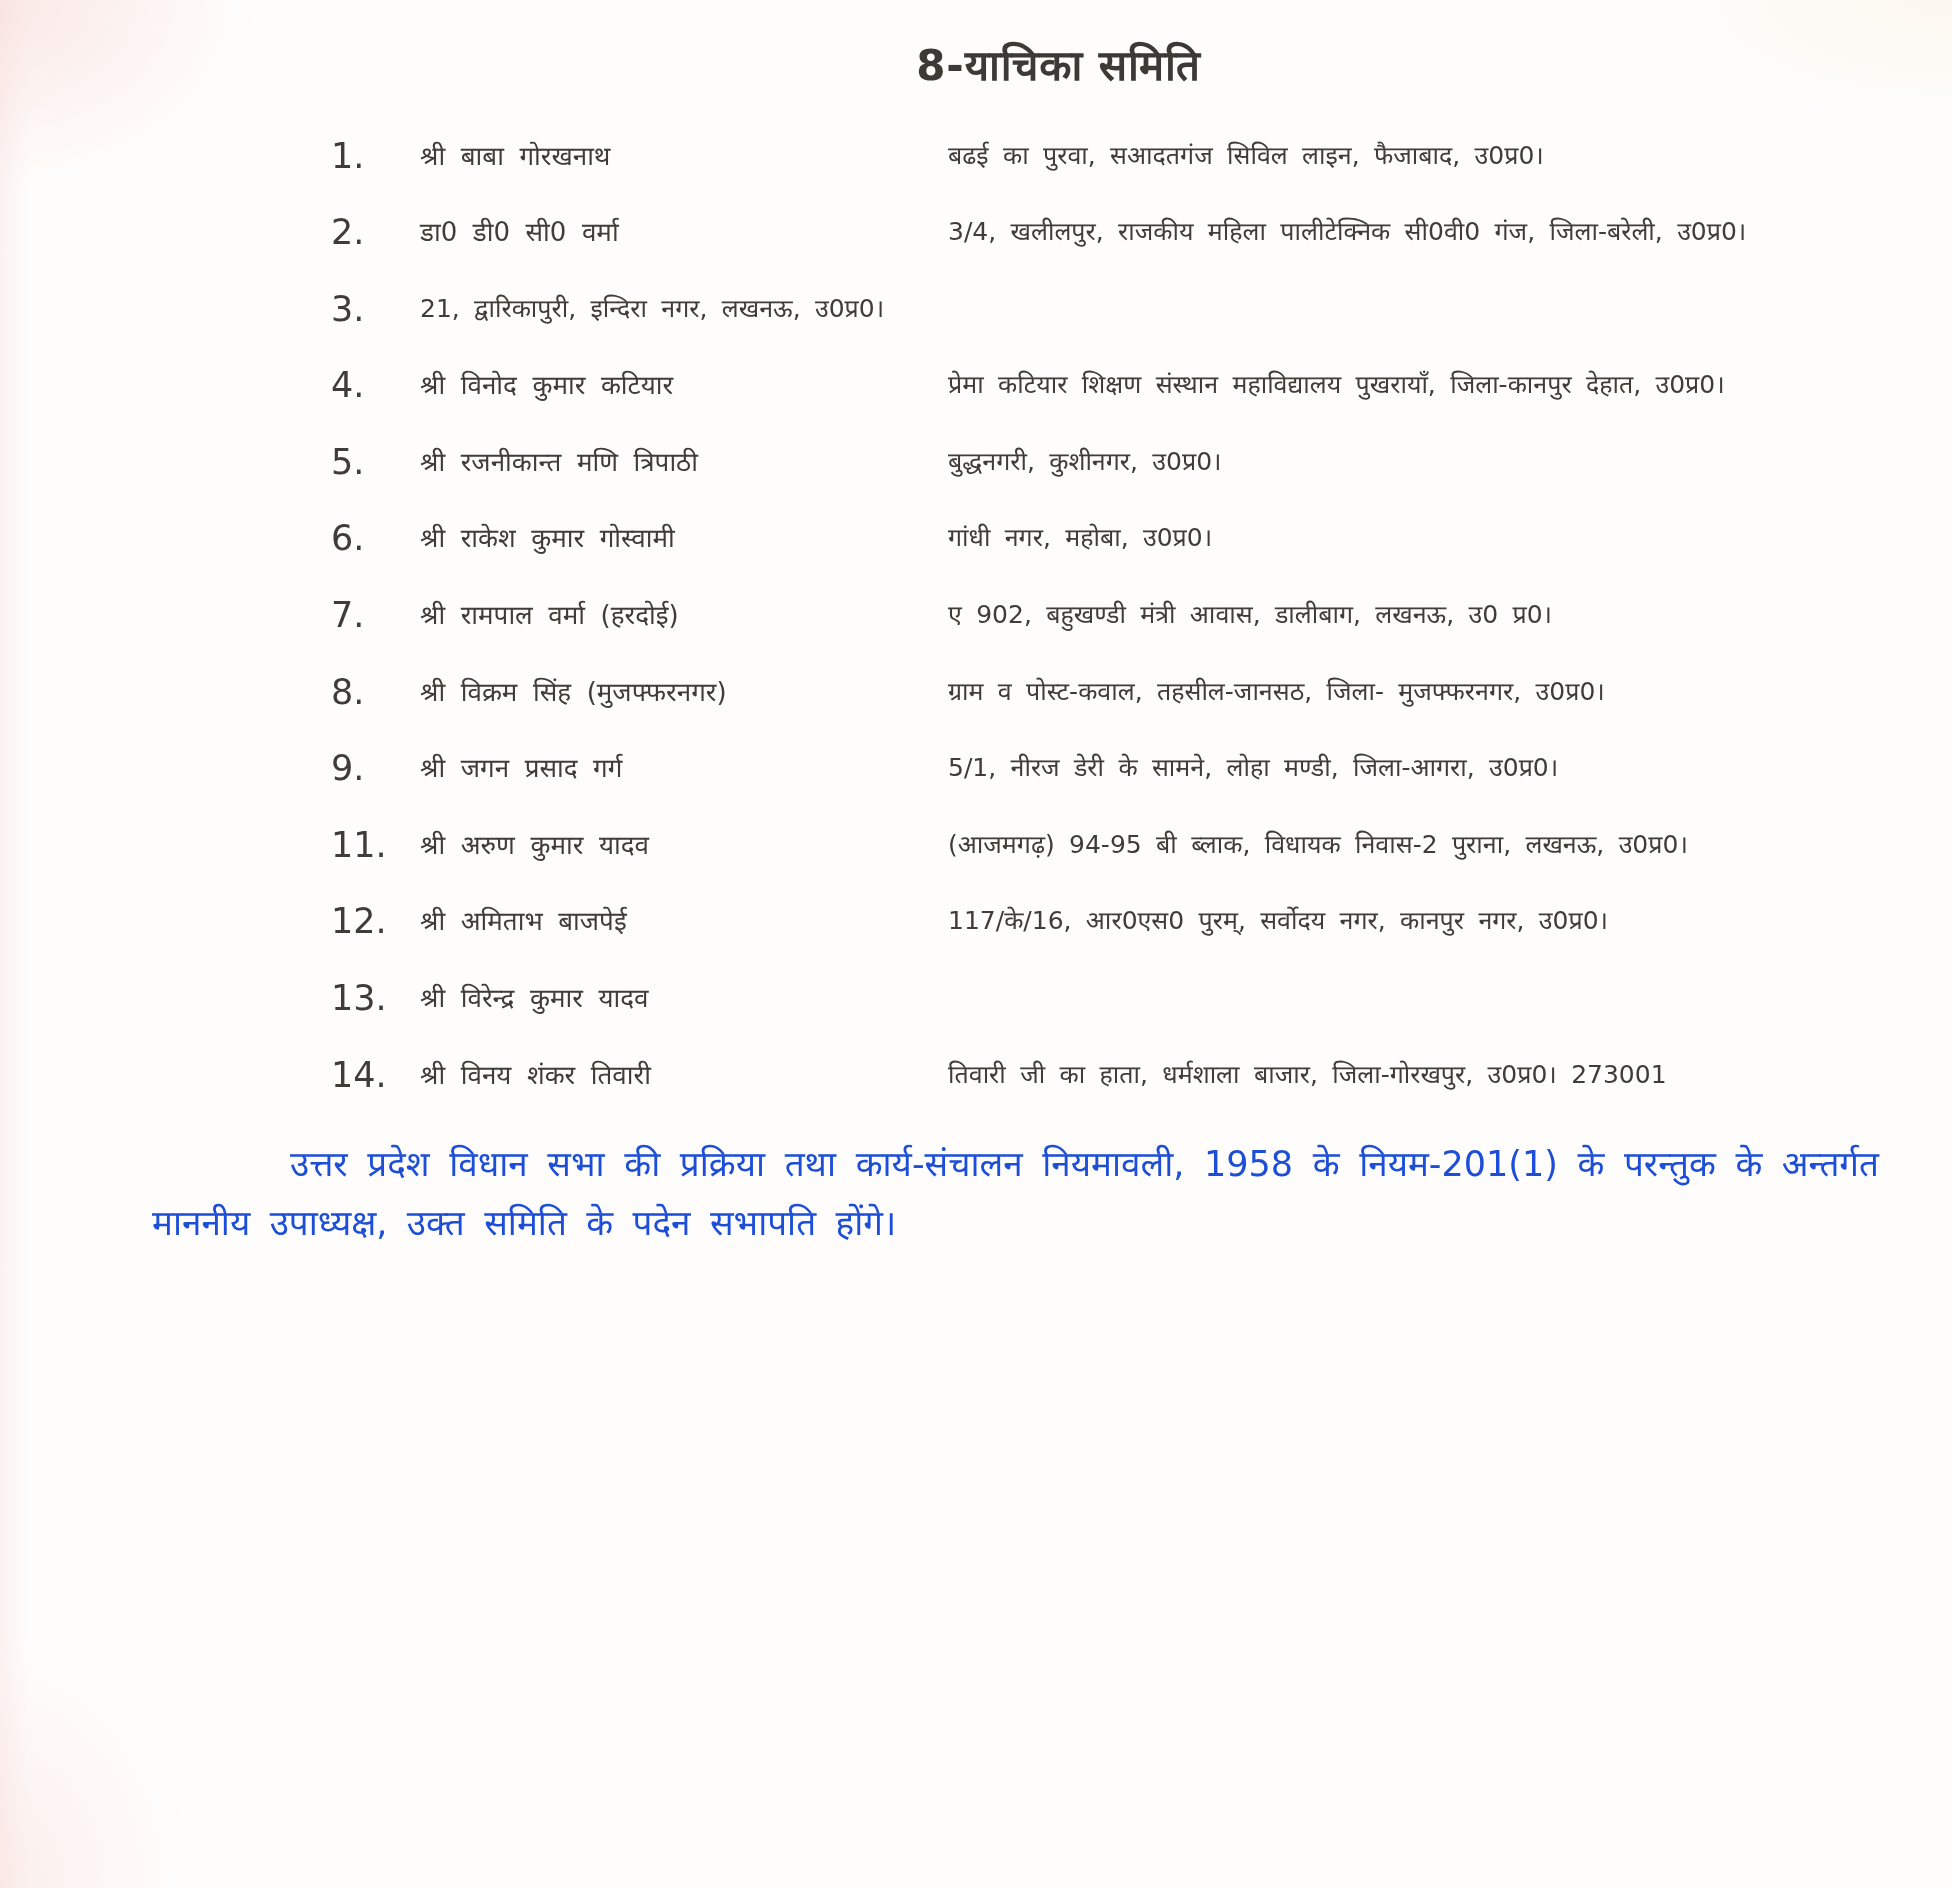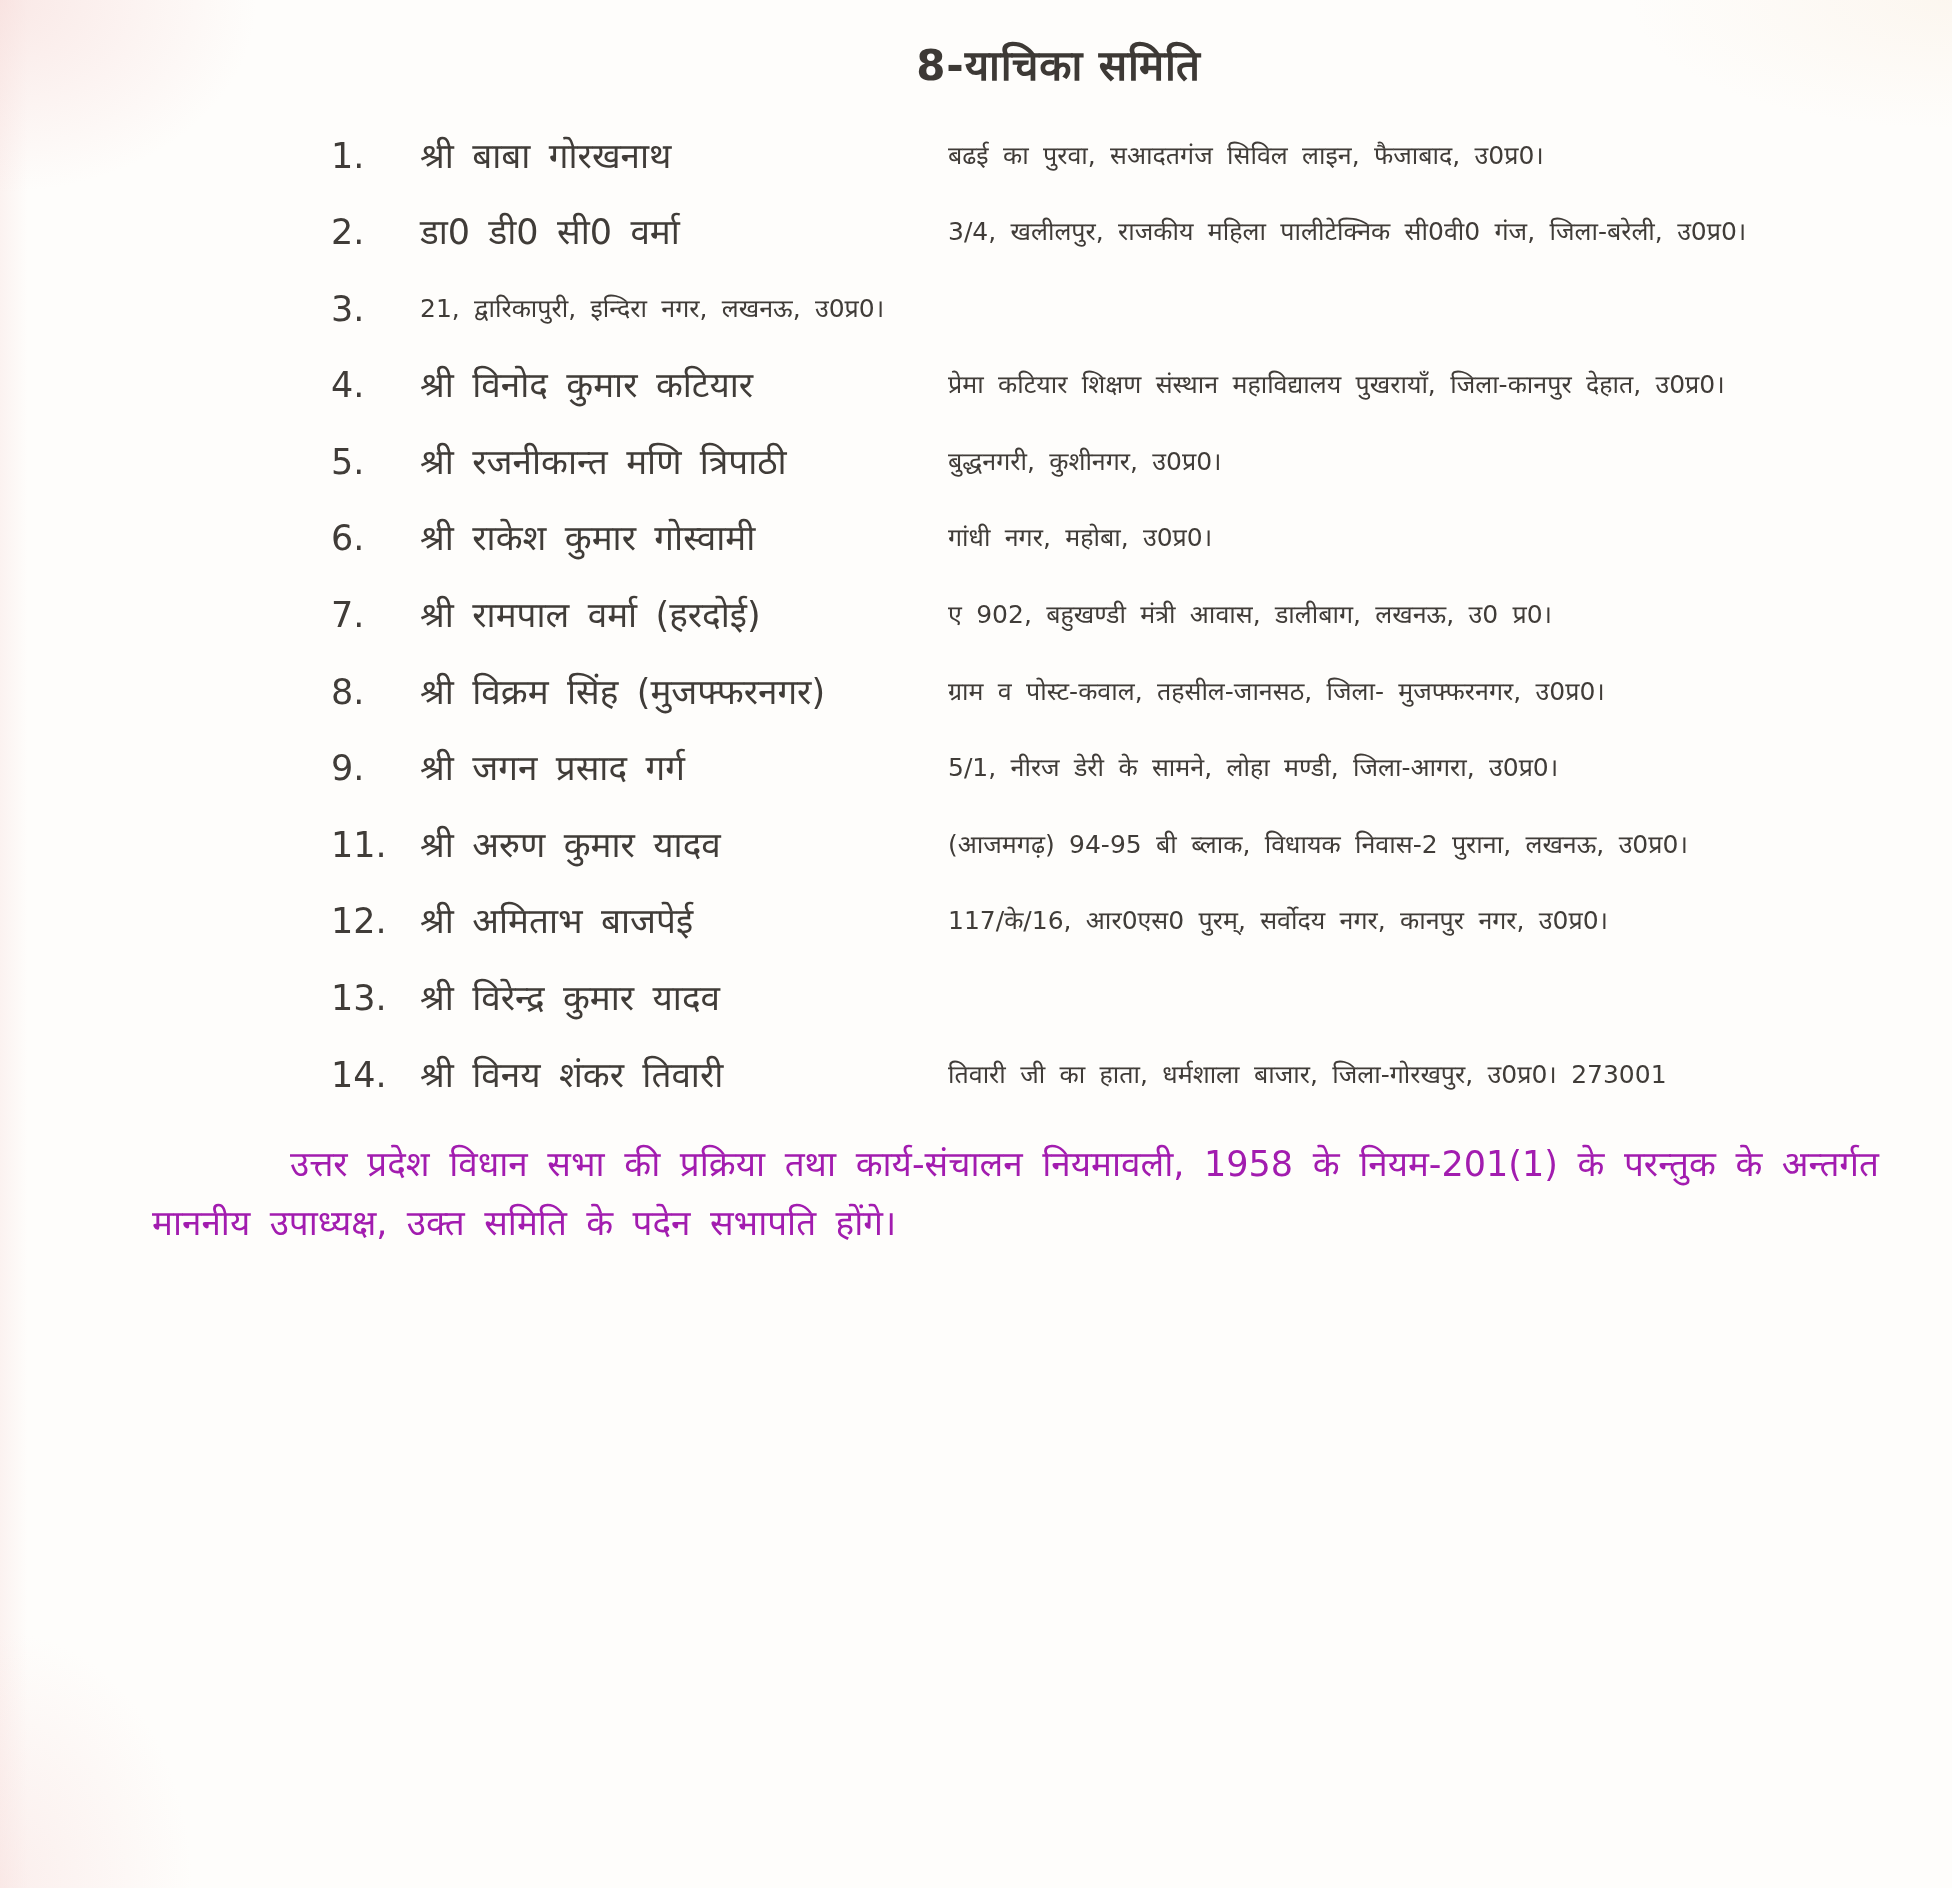--- a/index.html
+++ b/index.html
@@ -44,21 +44,21 @@
   }
   .num {
     flex: 0 0 89px;
     margin-left: 331px;
     font-size: 35px;
     line-height: 72px;
     white-space: nowrap;
   }
   .name {
     flex: 0 0 528px;
-    font-size: 35px;
+    font-size: 26px;
     line-height: 72px;
     word-spacing: 7.3px;
     white-space: nowrap;
   }
   .addr {
     flex: 1 1 auto;
     margin-right: 73px;
     font-size: 25px;
     line-height: 72px;
     word-spacing: 6.4px;
@@ -66,21 +66,21 @@
     text-align-last: left;
   }
   .footer-note {
     margin: 24px 73px 0 152px;
     font-size: 35px;
     line-height: 59px;
     word-spacing: 8.3px;
     text-align: justify;
     text-align-last: left;
     text-indent: 138px;
-    color: #a21caf;
+    color: #1d4ed8;
   }
 </style>
 </head>
 <body>
 
 <div class="page">
 
   <div class="title">8-याचिका समिति</div>
 
   <div class="member-list">

